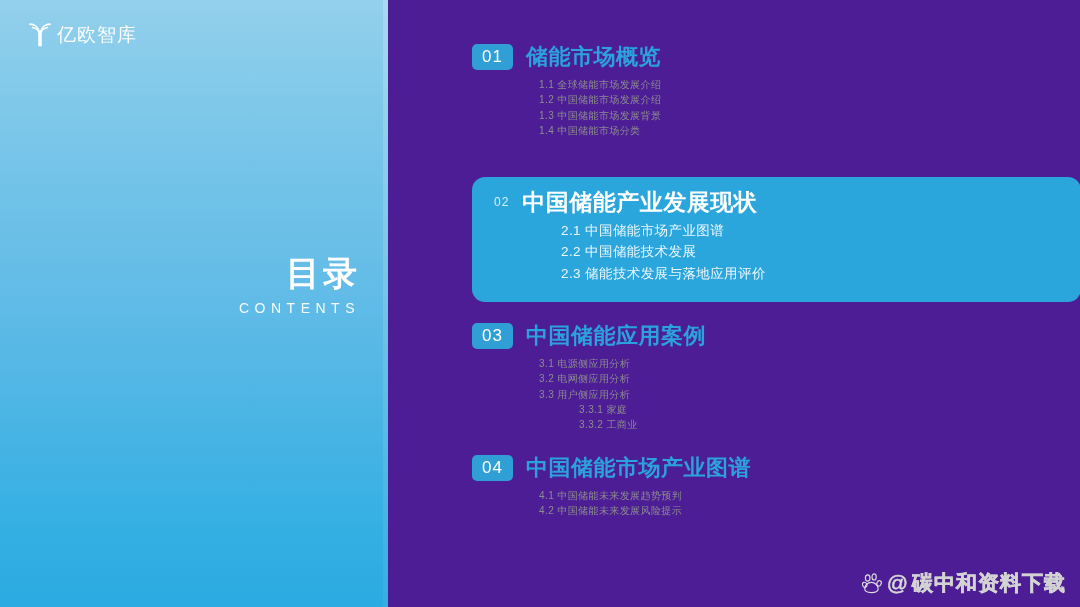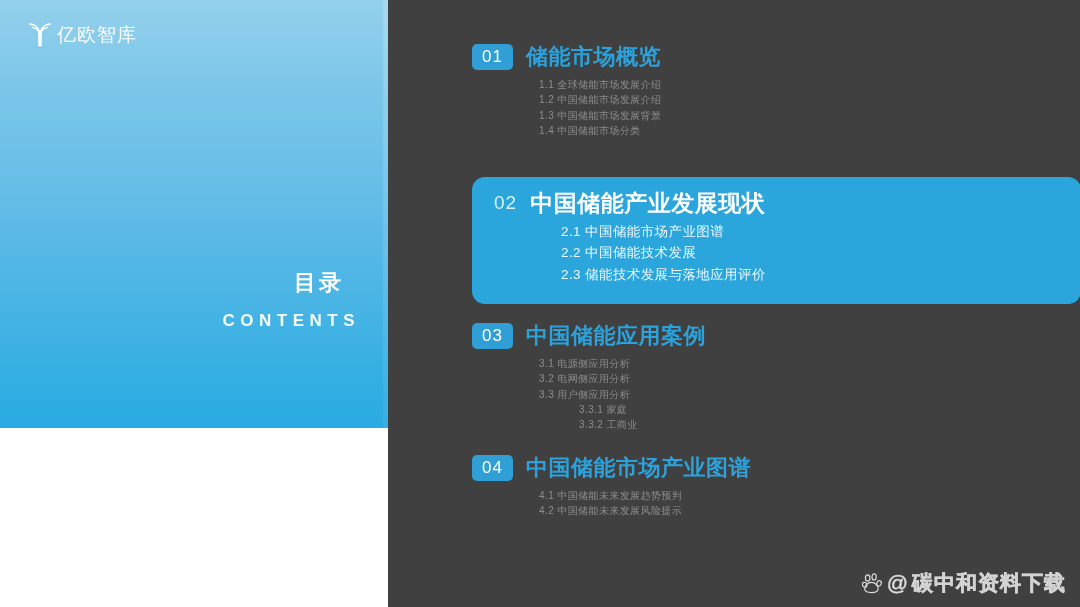--- a/index.html
+++ b/index.html
@@ -13,21 +13,21 @@
     position: relative;
     overflow: hidden;
     font-family: "Liberation Sans", "DejaVu Sans", sans-serif;
   }
 
   
   #left-panel {
     position: absolute;
     left: 0; top: 0;
     width: 388px;
-    height: 428px;
+    height: 607px;
     background: linear-gradient(to bottom, #93d0ec 0%, #7ac6e9 22%, #5bb9e6 55%, #37b0e3 85%, #2aabe2 100%);
     overflow: hidden;
   }
   #left-panel::after {
     content: "";
     position: absolute;
     right: 0; top: 0;
     width: 5px; height: 100%;
     background: linear-gradient(to bottom, rgba(255,255,255,.20), rgba(255,255,255,.05));
   }
@@ -58,41 +58,42 @@
   
   #toc-title-block {
     position: absolute;
     left: 0;
     right: 28px;
     top: 255px;
     text-align: right;
   }
   #toc-title {
     color: #ffffff;
-    font-size: 22px;
+    font-size: 34px;
     font-weight: 700;
     letter-spacing: 3px;
     line-height: 1.1;
-    margin: 16px;
+    margin: 0;
   }
   #toc-subtitle {
     color: #ffffff;
-    font-size: 17px;
+    font-size: 14px;
     letter-spacing: 5.5px;
+    margin-top: 8px;
     opacity: .95;
-    font-weight: 700;
+    font-weight: 400;
   }
 
   
   #content {
     position: absolute;
     left: 388px; top: 0;
     width: 692px;
     height: 607px;
-    background: #404040;
+    background: #4c1d95;
   }
 
   .section {
     position: absolute;
     left: 84px;
   }
   .section.highlight {
     left: 84px;
     right: -1px;
     background: #2ba6dd;
@@ -120,21 +121,21 @@
     letter-spacing: 1px;
     padding: 2px 10px 3px 10px;
     border-radius: 5px;
     line-height: 1.25;
   }
   .section.highlight .sec-badge {
     background: transparent;
     color: #d9f0fb;
     padding-left: 0;
     padding-right: 0;
-    font-size: 19px;
+    font-size: 12px;
   }
 
   .sec-title {
     color: #2ba2db;
     font-size: 22px;
     font-weight: 700;
     letter-spacing: .5px;
     line-height: 1.2;
   }
   .section.highlight .sec-title {

